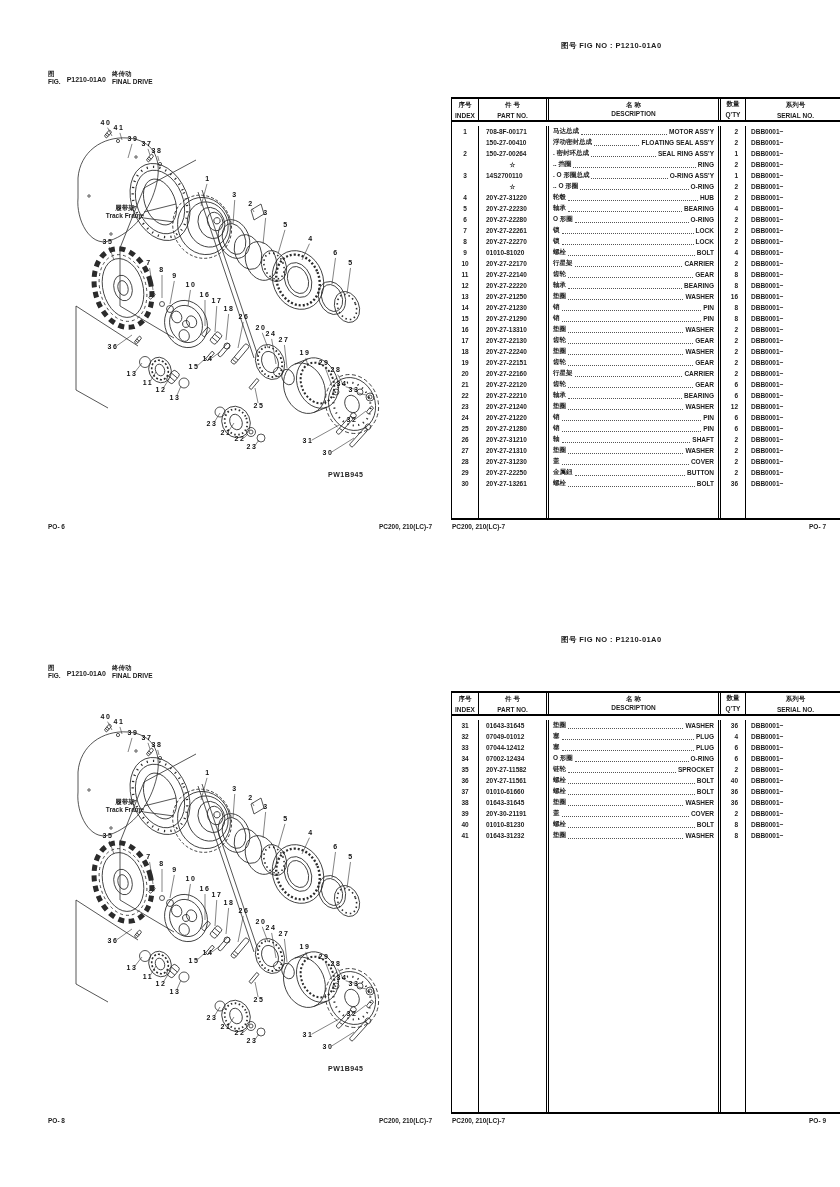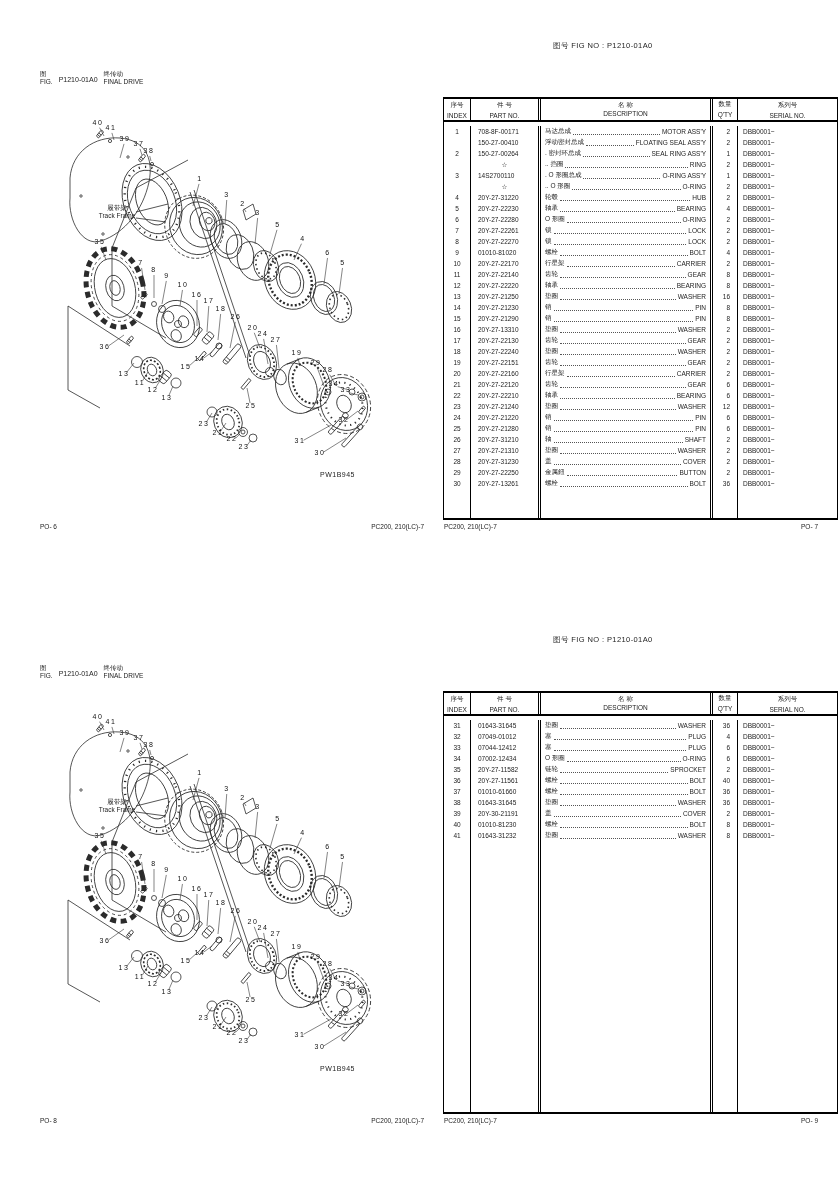--- a/index.html
+++ b/index.html
@@ -1,18 +1,18 @@
 <!DOCTYPE html>
 <html><head>
 <meta charset="utf-8">
 <style>
   html,body{margin:0;padding:0;background:#fff;}
   body{width:840px;height:1187px;position:relative;overflow:hidden;
        font-family:"Liberation Sans",sans-serif;color:#1c1c1c;}
-  .page{position:absolute;left:0;width:732px;height:593px;}
+  .page{position:absolute;left:8px;width:732px;height:593px;font-weight:bold;}
   #page1{top:0;} #page2{top:594px;}
 
   .figno{position:absolute;left:553px;top:41px;font-size:7.5px;letter-spacing:.4px;white-space:nowrap;}
 
   .figlabel{position:absolute;left:40px;top:70px;display:flex;align-items:center;gap:6px;}
   .fl-stack{display:flex;flex-direction:column;line-height:1.25;font-size:6.5px;}
   .fl-code{font-size:7px;margin-top:2px;}
 
   .diagram{position:absolute;left:40px;top:100px;width:400px;height:412px;}
   .diagram svg{position:absolute;left:0;top:0;}

